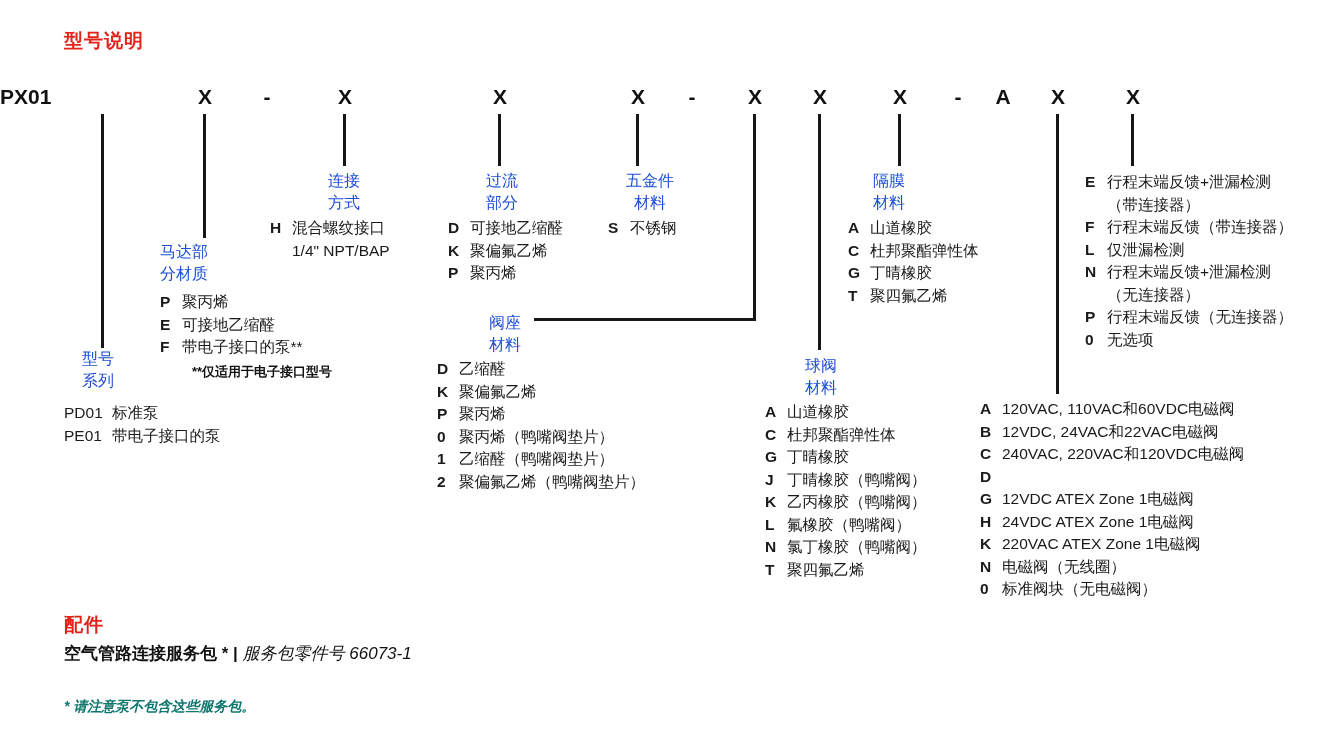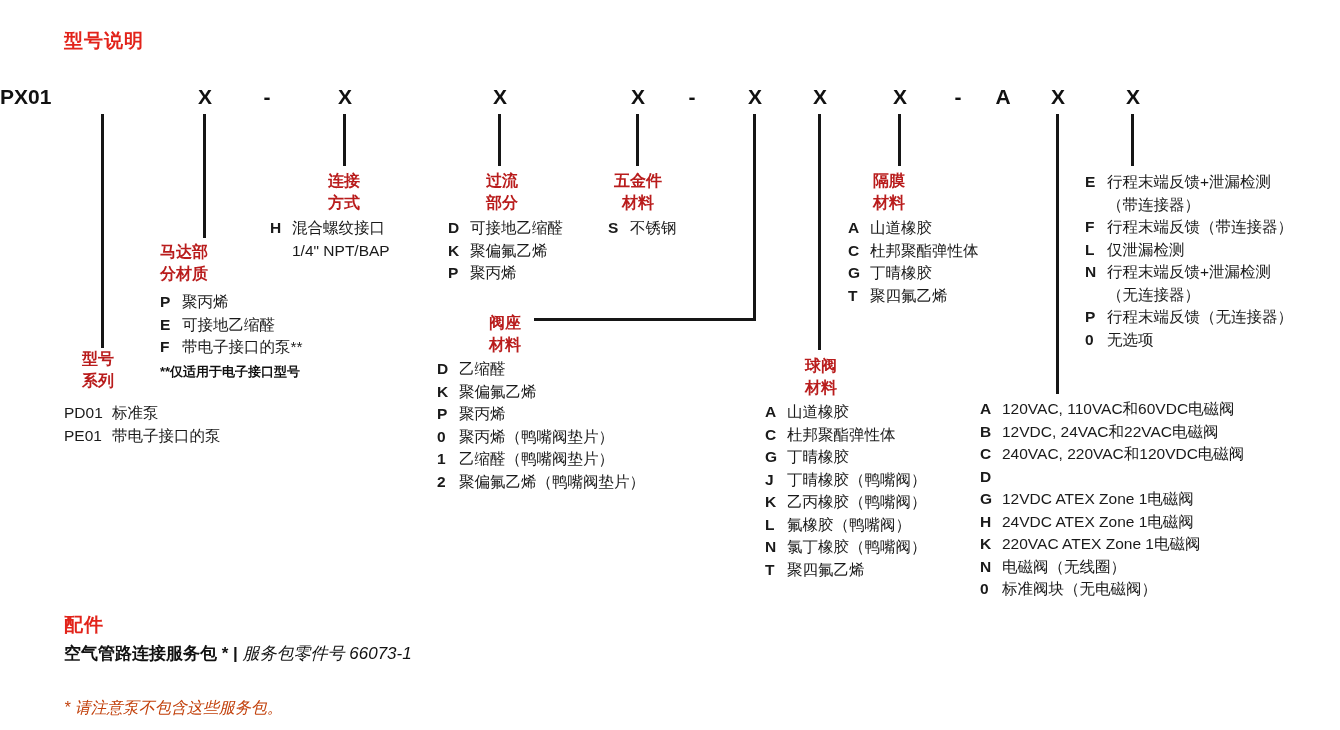--- a/index.html
+++ b/index.html
@@ -4,31 +4,31 @@
 <style>
   html,body{margin:0;padding:0;background:#fff;}
   body{font-family:"Liberation Sans","DejaVu Sans",sans-serif;color:#1a1a1a;}
   #canvas{position:relative;width:1340px;height:730px;background:#ffffff;overflow:hidden;}
   .red-heading{position:absolute;font-size:19px;font-weight:700;color:var(--accent,#e2231a);letter-spacing:1px;}
   .code-prefix,.code-char{position:absolute;top:85px;font-size:21px;font-weight:700;color:#111;}
   .code-char{transform:translateX(-50%);}
   .vline{position:absolute;width:3px;background:var(--line,#161616);}
   .hline{position:absolute;height:3px;background:var(--line,#161616);}
   .sec{position:absolute;}
-  .sec-heading{font-weight:700;font-size:16px;line-height:22px;white-space:pre-line;color:#b91c1c;}
+  .sec-heading{font-weight:400;font-size:16px;line-height:22px;white-space:pre-line;color:#1d4ed8;}
   .items{margin-top:4px;}
   .item{display:flex;font-size:15.5px;line-height:22.5px;color:#1a1a1a;}
   .item .code{font-weight:700;flex:0 0 22px;}
   .item .label{white-space:pre-line;}
   .series-items .item .code{flex:0 0 48px;}
-  .note{font-size:13px;font-weight:700;margin-top:4px;color:#111;}
+  .note{font-size:13px;font-weight:700;margin-top:4px;color:#111;margin-left:32px;}
   .accessory-line{position:absolute;font-size:17px;color:#111;}
   .accessory-line .svc-bold{font-weight:700;}
   .accessory-line .svc-italic{font-style:italic;}
-  .footnote{position:absolute;font-size:16px;font-weight:400;font-style:italic;color:#c2410c;}
+  .footnote{position:absolute;font-size:14px;font-weight:700;font-style:italic;color:#0f766e;}
 </style>
 </head>
 <body>
 
 <div id="canvas">
 
   <div class="red-heading" style="left:64px;top:28px">型号说明</div>
 
   <div class="code-prefix">PX01</div>
   <span class="code-char" style="left:205px">X</span>
@@ -117,21 +117,21 @@
         <span class="label">聚偏氟乙烯</span>
       </div>
       <div class="item">
         <span class="code">P</span>
         <span class="label">聚丙烯</span>
       </div>
     </div>
   </div>
 
   <div class="sec" style="left:608px;top:170px">
-    <div class="sec-heading" style="margin-left:4px;width:52px;text-align:center">五金件
+    <div class="sec-heading" style="margin-left:16px;width:52px;text-align:center">五金件
 材料</div>
     <div class="items" style="margin-top:3px">
       <div class="item">
         <span class="code">S</span>
         <span class="label">不锈钢</span>
       </div>
     </div>
   </div>
 
   <div class="sec" style="left:437px;top:312px">

